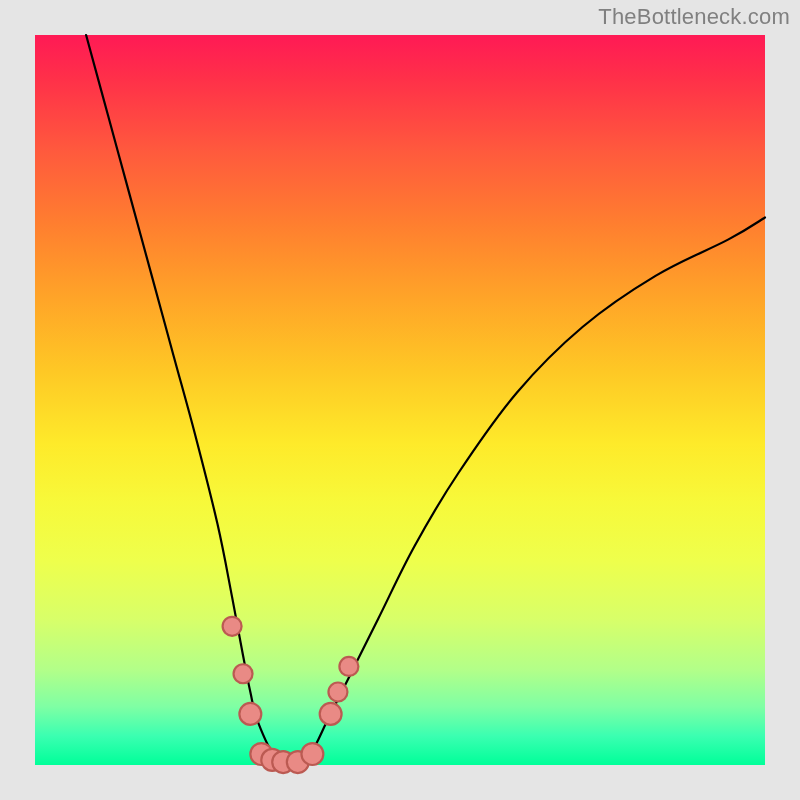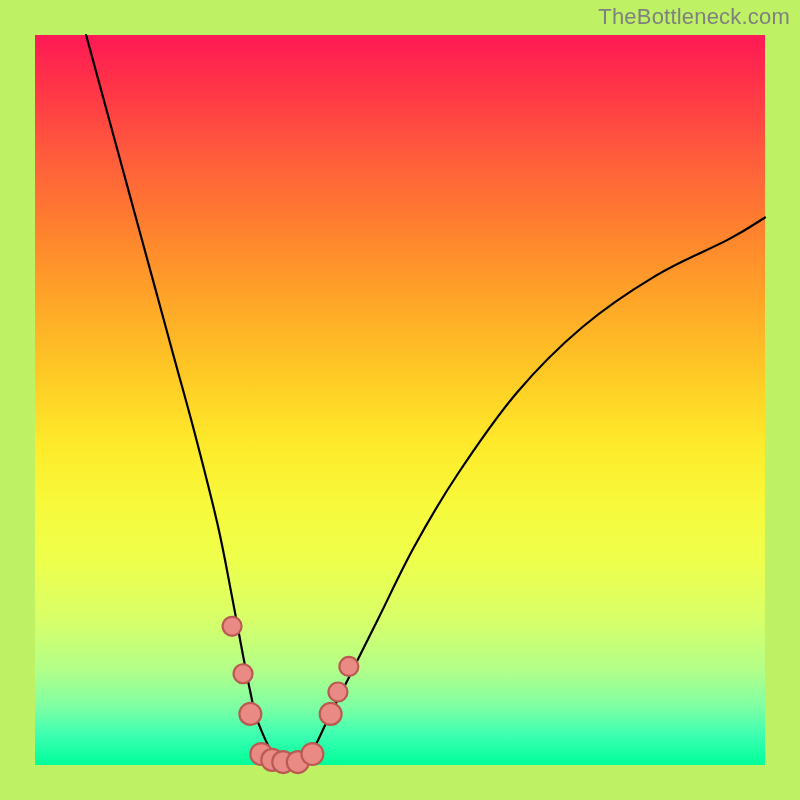--- a/index.html
+++ b/index.html
@@ -8,21 +8,21 @@
     width: 800px;
     height: 800px;
     background: #000;
     overflow: hidden;
     font-family: Arial, Helvetica, sans-serif;
   }
   .outer {
     position: relative;
     width: 800px;
     height: 800px;
-    background: #bef264;
+    background: #e5e5e5;
   }
   .watermark {
     position: absolute;
     top: 4px;
     right: 10px;
     color: #808080;
     font-size: 22px;
     z-index: 10;
     letter-spacing: 0.2px;
   }

